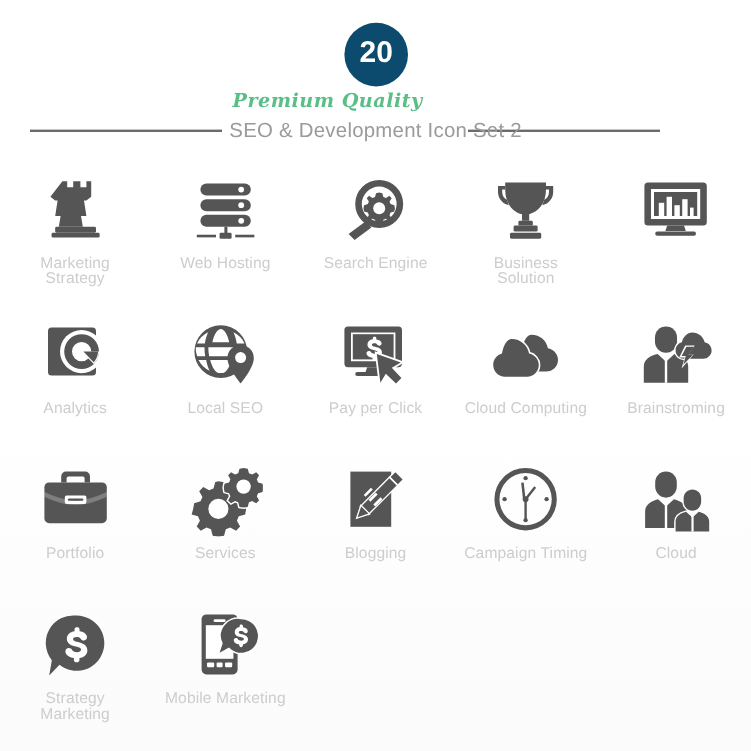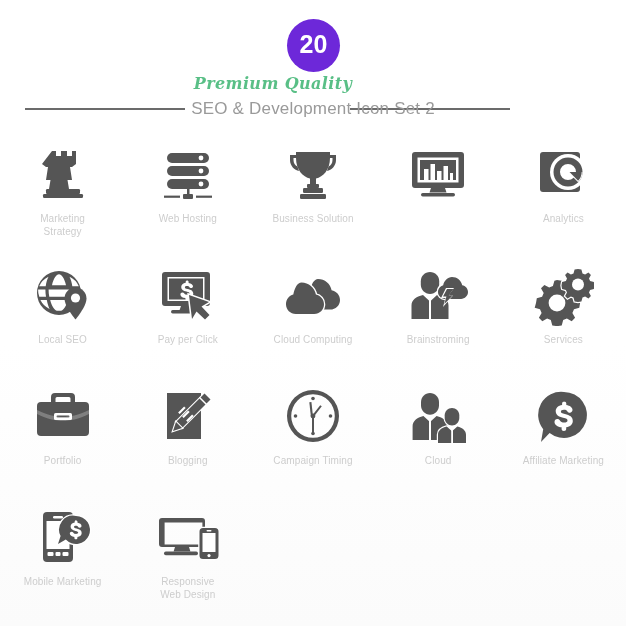--- a/index.html
+++ b/index.html
@@ -26,21 +26,21 @@
     color:#ffffff;font-size:25px;font-weight:bold;letter-spacing:0px;
     line-height:1;transform:translateY(-1px);
   }
   .premium{
     position:absolute;left:0;top:74px;width:546px;text-align:center;
     font-family:"DejaVu Serif", serif;
     font-style:italic;font-weight:bold;
     font-size:16px;letter-spacing:0.4px;
   }
   .titlebar{
-    position:absolute;left:0;top:95px;width:535px;height:28px;
+    position:absolute;left:0;top:95px;width:535px;height:28px;padding-left:40px;
   }
   .rule{
     position:absolute;top:13px;height:2px;background:#6b6b6b;
   }
   .rule.left{left:25px;width:160px;}
   .rule.right{right:25px;width:160px;}
   .set-title{
     position:absolute;left:0;top:0;width:626px;text-align:center;
     font-size:17px;color:#9a9a9a;letter-spacing:0.2px;line-height:28px;
     white-space:nowrap;
@@ -59,30 +59,30 @@
     display:flex;flex-direction:column;align-items:center;
     padding-top:11px;
   }
   .glyph{
     width:62px;height:62px;
     display:flex;align-items:center;justify-content:center;
   }
   .glyph svg{display:block;}
   .caption{
     margin-top:7px;width:104px;text-align:center;
-    font-size:10px;line-height:13px;color:#cdcdcd;letter-spacing:0.1px;
+    font-size:13px;line-height:13px;color:#cdcdcd;letter-spacing:0.1px;
   }
 </style>
 </head>
 <body style="background: rgb(255, 255, 255);">
 
 <div class="sheet"></div>
 
 <div class="header">
-  <div class="badge" style="background: #6d28d9;">
+  <div class="badge" style="background: #0c4a6e;">
     <span class="badge-num">20</span>
   </div>
   <div class="premium" style="color: rgb(89, 191, 134);">Premium Quality</div>
   <div class="titlebar">
     <div class="rule left" style="background: rgb(107, 107, 107);"></div>
     <div class="rule right" style="background: rgb(107, 107, 107);"></div>
     <div class="set-title" style="color: rgb(154, 154, 154);">SEO &amp; Development Icon Set 2</div>
   </div>
 </div>
 
@@ -115,20 +115,33 @@
     <rect x="39" y="52.6" width="16" height="2.2"></rect>
   </svg>
       </div>
       <div class="caption" style="color: rgb(205, 205, 205);">
         <div>Web Hosting</div>
       </div>
     </div>
     <div class="cell">
       <div class="glyph">
         <svg width="62" height="62" viewBox="0 0 62 62" fill="#555555">
+    <path d="M34 7a20 20 0 1 0 0 40 20 20 0 0 0 0-40zm0 5.5a14.5 14.5 0 1 1 0 29 14.5 14.5 0 0 1 0-29z"></path>
+    <path d="M22.5 41.5l5 5L13.5 57l-5-5z"></path>
+    <path d="M34 17.5l2.6.5.9 3.1 2.2.9 2.7-1.8 2 2-1.8 2.7.9 2.2 3.1.9.5 2.6-.5 2.6-3.1.9-.9 2.2 1.8 2.7-2 2-2.7-1.8-2.2.9-.9 3.1-2.6.5-2.6-.5-.9-3.1-2.2-.9-2.7 1.8-2-2 1.8-2.7-.9-2.2-3.1-.9-.5-2.6.5-2.6 3.1-.9.9-2.2-1.8-2.7 2-2 2.7 1.8 2.2-.9.9-3.1z"></path>
+    <circle cx="34" cy="30.5" r="5" fill="#fff"></circle>
+  </svg>
+      </div>
+      <div class="caption" style="color: rgb(205, 205, 205);">
+        <div>Search Engine</div>
+      </div>
+    </div>
+    <div class="cell">
+      <div class="glyph">
+        <svg width="62" height="62" viewBox="0 0 62 62" fill="#555555">
     <path d="M14 9h34v6c0 12-7 19-14 20.5V41h-6v-5.5C21 34 14 27 14 15z"></path>
     <path d="M14 12H8v5c0 6 4.5 10 9 11l-1.5-4.5C13 22.5 11.5 20 11.5 17V15H14z"></path>
     <path d="M48 12h6v5c0 6-4.5 10-9 11l1.5-4.5c2.5-1 4-3.5 4-6.5V15H48z"></path>
     <rect x="25" y="41" width="12" height="4" rx="1"></rect>
     <rect x="21" y="45" width="20" height="5" rx="1.2"></rect>
     <rect x="18" y="51" width="26" height="5" rx="1.2"></rect>
   </svg>
       </div>
       <div class="caption" style="color: rgb(205, 205, 205);">
         <div>Business Solution</div>
@@ -216,43 +229,43 @@
     <path d="M40 25h6.4l-4.7 6.4h4L37.4 40l2-7.4H36z"></path>
   </svg>
       </div>
       <div class="caption" style="color: rgb(205, 205, 205);">
         <div>Brainstroming</div>
       </div>
     </div>
     <div class="cell">
       <div class="glyph">
         <svg width="62" height="62" viewBox="0 0 62 62" fill="#555555">
+    <path d="M23 8h16a4 4 0 0 1 4 4v5h-4.5v-3.5a1.5 1.5 0 0 0-1.5-1.5H25a1.5 1.5 0 0 0-1.5 1.5V17H19v-5a4 4 0 0 1 4-4z"></path>
+    <path d="M9 17h44a4 4 0 0 1 4 4v26a4 4 0 0 1-4 4H9a4 4 0 0 1-4-4V21a4 4 0 0 1 4-4z"></path>
+    <rect x="22" y="28" width="18" height="7" rx="1.6" fill="#fff"></rect>
+    <rect x="24.5" y="30.5" width="13" height="2" rx="1"></rect>
+    <path d="M5 25c10 5 20 7 26 7s16-2 26-7v4c-10 5-20 7-26 7s-16-2-26-7z" fill="#fff" opacity="0.25"></path>
+  </svg>
+      </div>
+      <div class="caption" style="color: rgb(205, 205, 205);">
+        <div>Portfolio</div>
+      </div>
+    </div>
+    <div class="cell">
+      <div class="glyph">
+        <svg width="62" height="62" viewBox="0 0 62 62" fill="#555555">
     <path d="M25 16l4.7.8 1.5 5.3 3.7 1.6 4.8-2.7 3.4 3.4-2.7 4.8 1.6 3.7 5.3 1.5.8 4.7-.8 4.7-5.3 1.5-1.6 3.7 2.7 4.8-3.4 3.4-4.8-2.7-3.7 1.6-1.5 5.3-4.7.8-4.7-.8-1.5-5.3-3.7-1.6-4.8 2.7-3.4-3.4 2.7-4.8-1.6-3.7-5.3-1.5L4 39l.8-4.7 5.3-1.5 1.6-3.7-2.7-4.8 3.4-3.4 4.8 2.7 3.7-1.6 1.5-5.3z"></path>
     <circle cx="25" cy="39" r="8.4" fill="#fff"></circle>
     <path d="M46 5l3.4.6 1.1 3.8 2.6 1.1 3.4-1.9 2.4 2.4-1.9 3.4 1.1 2.6 3.8 1.1.6 3.4-.6 3.4-3.8 1.1-1.1 2.6 1.9 3.4-2.4 2.4-3.4-1.9-2.6 1.1-1.1 3.8-3.4.6-3.4-.6-1.1-3.8-2.6-1.1-3.4 1.9-2.4-2.4 1.9-3.4-1.1-2.6-3.8-1.1-.6-3.4.6-3.4 3.8-1.1 1.1-2.6-1.9-3.4 2.4-2.4 3.4 1.9 2.6-1.1 1.1-3.8z" stroke="#fff" stroke-width="2.4"></path>
     <path d="M46 5l3.4.6 1.1 3.8 2.6 1.1 3.4-1.9 2.4 2.4-1.9 3.4 1.1 2.6 3.8 1.1.6 3.4-.6 3.4-3.8 1.1-1.1 2.6 1.9 3.4-2.4 2.4-3.4-1.9-2.6 1.1-1.1 3.8-3.4.6-3.4-.6-1.1-3.8-2.6-1.1-3.4 1.9-2.4-2.4 1.9-3.4-1.1-2.6-3.8-1.1-.6-3.4.6-3.4 3.8-1.1 1.1-2.6-1.9-3.4 2.4-2.4 3.4 1.9 2.6-1.1 1.1-3.8z"></path>
     <circle cx="46" cy="20.5" r="6" fill="#fff"></circle>
   </svg>
       </div>
       <div class="caption" style="color: rgb(205, 205, 205);">
         <div>Services</div>
-      </div>
-    </div>
-    <div class="cell">
-      <div class="glyph">
-        <svg width="62" height="62" viewBox="0 0 62 62" fill="#555555">
-    <path d="M23 8h16a4 4 0 0 1 4 4v5h-4.5v-3.5a1.5 1.5 0 0 0-1.5-1.5H25a1.5 1.5 0 0 0-1.5 1.5V17H19v-5a4 4 0 0 1 4-4z"></path>
-    <path d="M9 17h44a4 4 0 0 1 4 4v26a4 4 0 0 1-4 4H9a4 4 0 0 1-4-4V21a4 4 0 0 1 4-4z"></path>
-    <rect x="22" y="28" width="18" height="7" rx="1.6" fill="#fff"></rect>
-    <rect x="24.5" y="30.5" width="13" height="2" rx="1"></rect>
-    <path d="M5 25c10 5 20 7 26 7s16-2 26-7v4c-10 5-20 7-26 7s-16-2-26-7z" fill="#fff" opacity="0.25"></path>
-  </svg>
-      </div>
-      <div class="caption" style="color: rgb(205, 205, 205);">
-        <div>Portfolio</div>
       </div>
     </div>
     <div class="cell">
       <div class="glyph">
         <svg width="62" height="62" viewBox="0 0 62 62" fill="#555555">
     <rect x="10" y="8" width="34" height="46"></rect>
     <path d="M47.5 8.5l6 6-4 4-6-6z" stroke="#fff" stroke-width="2.2"></path>
     <path d="M47.5 8.5l6 6-4 4-6-6z"></path>
     <path d="M42.5 13.5l6 6L25 43l-6-6z" stroke="#fff" stroke-width="2.2"></path>
     <path d="M42.5 13.5l6 6L25 43l-6-6z"></path>
@@ -304,52 +317,34 @@
       </div>
     </div>
     <div class="cell">
       <div class="glyph">
         <svg width="62" height="62" viewBox="0 0 62 62" fill="#555555">
     <path d="M32 7a23 23 0 1 1-14.4 41L9 57l2.2-12.8A23 23 0 0 1 32 7z"></path>
     <path d="M32 16.5c1.4 0 2.3.9 2.3 2v1.6c3.6.5 6.2 2.4 6.2 5 0 1.5-1.2 2.6-2.7 2.6-1.3 0-2-.6-2.6-1.5-.6-.9-1.6-1.4-3.3-1.4-1.9 0-3 .7-3 1.9 0 1.1 1 1.6 4 2.3 4.8 1.2 7.9 2.8 7.9 7 0 3.4-2.7 5.7-6.6 6.3v1.6c0 1.1-.9 2-2.3 2s-2.3-.9-2.3-2v-1.6c-4.1-.5-7.1-2.7-7.1-5.4 0-1.6 1.2-2.8 2.8-2.8 1.3 0 2.2.6 2.8 1.6.7 1.2 1.9 1.8 4 1.8 2.1 0 3.4-.8 3.4-2.1 0-1.3-1.1-1.8-4.4-2.6-4.6-1.1-7.4-2.8-7.4-6.7 0-3.2 2.6-5.5 6.4-6.1v-1.6c0-1.1.9-2 2.3-2z" fill="#fff"></path>
   </svg>
       </div>
       <div class="caption" style="color: rgb(205, 205, 205);">
-        <div>Affiliate Marketing</div>
+        <div>Strategy Marketing</div>
       </div>
     </div>
     <div class="cell">
       <div class="glyph">
         <svg width="62" height="62" viewBox="0 0 62 62" fill="#555555">
     <path d="M15 6h22a4 4 0 0 1 4 4v42a4 4 0 0 1-4 4H15a4 4 0 0 1-4-4V10a4 4 0 0 1 4-4z"></path>
     <rect x="14.5" y="15" width="23" height="28" fill="#fff"></rect>
     <rect x="21" y="10" width="10" height="2.4" rx="1.2" fill="#fff"></rect>
     <rect x="15.5" y="46" width="6" height="4" rx="1" fill="#fff"></rect>
     <rect x="23.5" y="46" width="5" height="4" rx="1" fill="#fff"></rect>
     <rect x="30.5" y="46" width="6" height="4" rx="1" fill="#fff"></rect>
     <path d="M44 10a14 14 0 1 1-10.2 23.6L26 38l2.6-8A14 14 0 0 1 44 10z" stroke="#fff" stroke-width="2.6"></path>
     <path d="M44 10a14 14 0 1 1-10.2 23.6L26 38l2.6-8A14 14 0 0 1 44 10z"></path>
     <path d="M44 14.5c.9 0 1.5.6 1.5 1.3v1c2.3.3 4 1.5 4 3.2 0 1-.8 1.7-1.8 1.7-.8 0-1.3-.4-1.7-1-.4-.6-1-.9-2.1-.9-1.2 0-1.9.4-1.9 1.2 0 .7.6 1 2.6 1.5 3.1.8 5.1 1.8 5.1 4.5 0 2.2-1.7 3.7-4.3 4v1c0 .7-.6 1.3-1.5 1.3s-1.5-.6-1.5-1.3v-1c-2.6-.3-4.6-1.7-4.6-3.5 0-1 .8-1.8 1.8-1.8.8 0 1.4.4 1.8 1 .5.8 1.2 1.2 2.6 1.2s2.2-.5 2.2-1.3c0-.9-.7-1.2-2.8-1.7-3-.7-4.8-1.8-4.8-4.3 0-2.1 1.7-3.6 4.1-4v-1c0-.7.6-1.3 1.5-1.3z" fill="#fff"></path>
   </svg>
       </div>
       <div class="caption" style="color: rgb(205, 205, 205);">
         <div>Mobile Marketing</div>
       </div>
     </div>
-    <div class="cell">
-      <div class="glyph">
-        <svg width="62" height="62" viewBox="0 0 62 62" fill="#555555">
-    <path d="M5 12h40a3 3 0 0 1 3 3v26H5a3 3 0 0 1-3-3V15a3 3 0 0 1 3-3zm2.6 4.6v21.8h37.8V16.6z"></path>
-    <path d="M18 41h14l1.4 4.6H16.6z"></path>
-    <rect x="7" y="45.6" width="34" height="3.6" rx="1.8"></rect>
-    <path d="M46 22h12a3.5 3.5 0 0 1 3.5 3.5v24A3.5 3.5 0 0 1 58 53H46a3.5 3.5 0 0 1-3.5-3.5v-24A3.5 3.5 0 0 1 46 22z" stroke="#fff" stroke-width="2.6"></path>
-    <path d="M46 22h12a3.5 3.5 0 0 1 3.5 3.5v24A3.5 3.5 0 0 1 58 53H46a3.5 3.5 0 0 1-3.5-3.5v-24A3.5 3.5 0 0 1 46 22z"></path>
-    <rect x="45.5" y="27" width="13" height="19" fill="#fff"></rect>
-    <rect x="49.5" y="24" width="5" height="1.6" rx="0.8" fill="#fff"></rect>
-    <circle cx="52" cy="49.6" r="1.6" fill="#fff"></circle>
-  </svg>
-      </div>
-      <div class="caption" style="color: rgb(205, 205, 205);">
-        <div>Responsive</div>
-        <div>Web Design</div>
-      </div>
-    </div>
   </div>
 
 </body></html>

